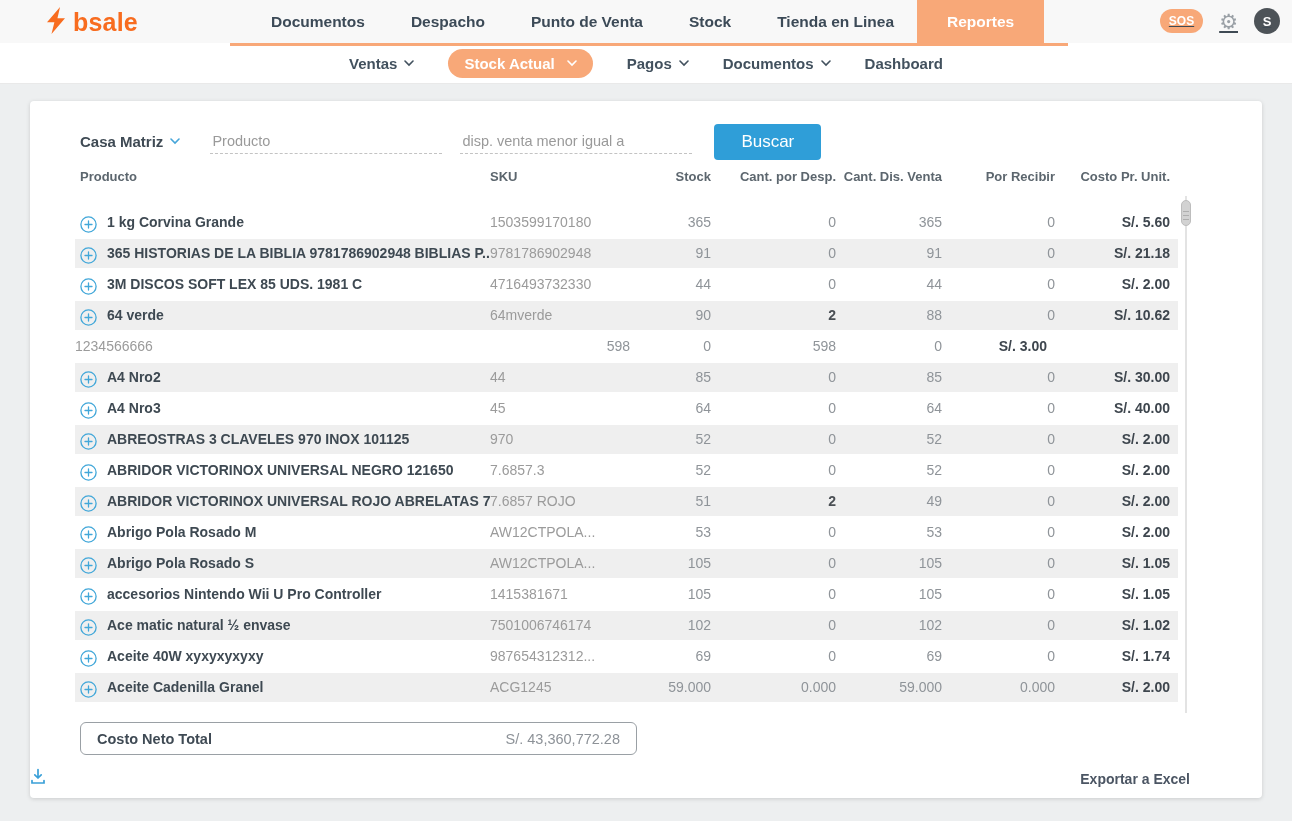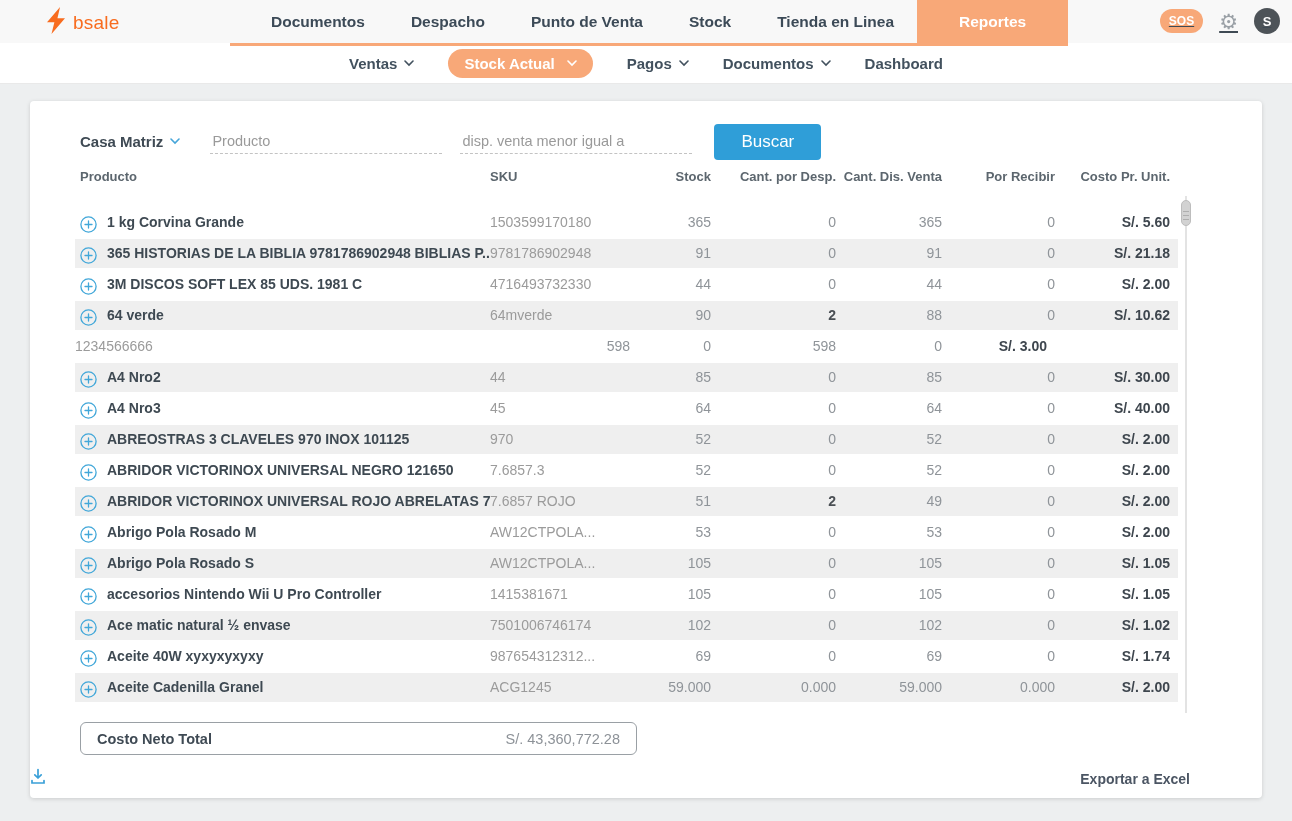--- a/index.html
+++ b/index.html
@@ -15,37 +15,37 @@
     position: relative;
     height: 43px;
     background: #f8f8f8;
     z-index: 5;
   }
   .logo {
     position: absolute; left: 45px; top: 7px;
     display: flex; align-items: center; gap: 6px;
     cursor: pointer;
   }
-  .logo-text { font-size: 19px; font-weight: 400; color: #f86c1f; letter-spacing: 0.2px; }
+  .logo-text { font-size: 25px; font-weight: 700; color: #f86c1f; letter-spacing: 0.2px; }
   .nav-underline {
     position: absolute; left: 230px; top: 43px;
     width: 838px; height: 3px; background: #f8a878;
   }
   .main-nav {
     position: absolute; left: 248px; top: 0;
     display: flex; align-items: stretch; height: 46px;
   }
   .main-nav-item {
     padding: 0 23px; line-height: 43px; height: 43px;
     font-size: 15.5px; font-weight: 600; color: #3c4a57;
     cursor: pointer; white-space: nowrap;
   }
   .main-nav-item.active {
     background: #f8a878; color: #ffffff; height: 46px; line-height: 43px;
-    padding: 0 42px;
+    padding: 0 30px;
   }
   .topbar-right {
     position: absolute; right: 12px; top: 8px;
     display: flex; align-items: center; gap: 16px; text-decoration: underline;
   }
   .sos-badge {
     background: #f8a878; color: #fff; font-size: 12px; font-weight: 700;
     border-radius: 14px; padding: 6px 9px; line-height: 1; cursor: pointer;
   }
   .gear { font-size: 21px; color: #9aa0a6; cursor: pointer; line-height: 1; }

